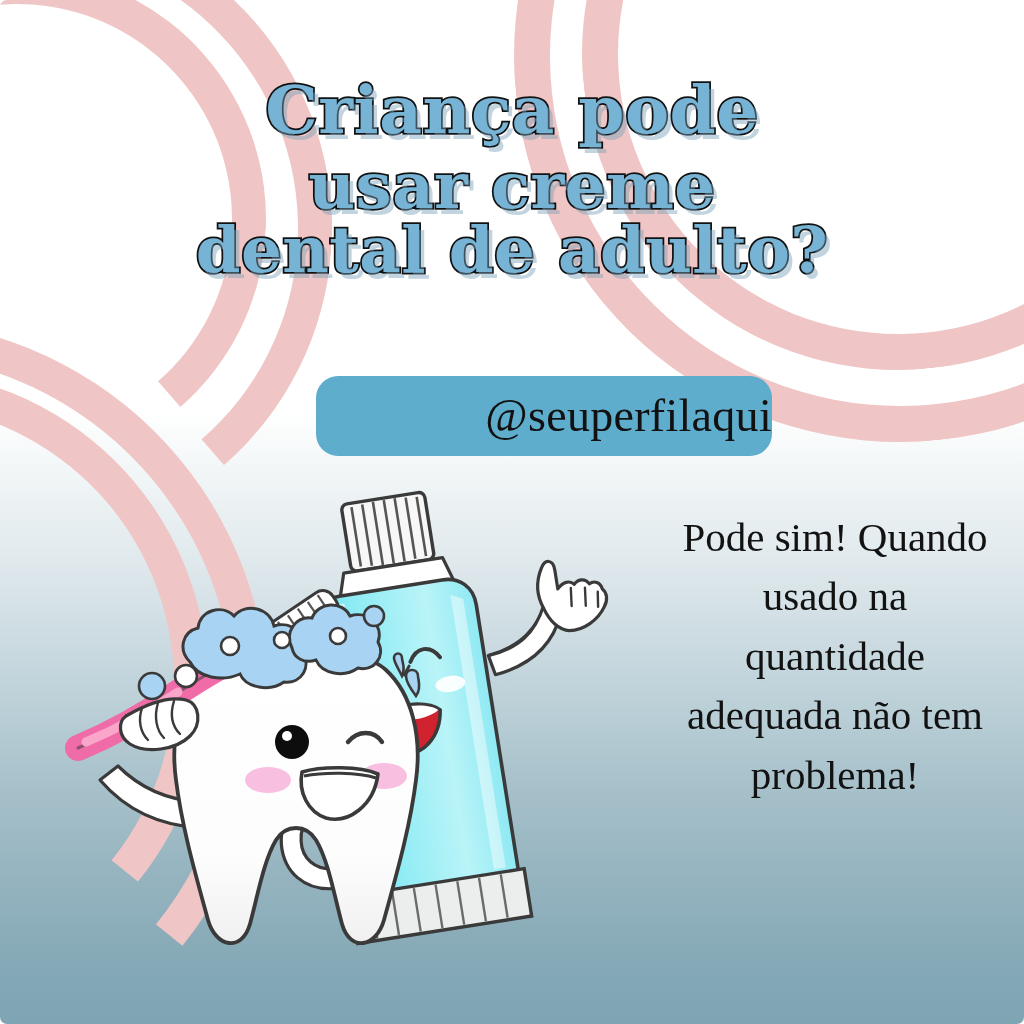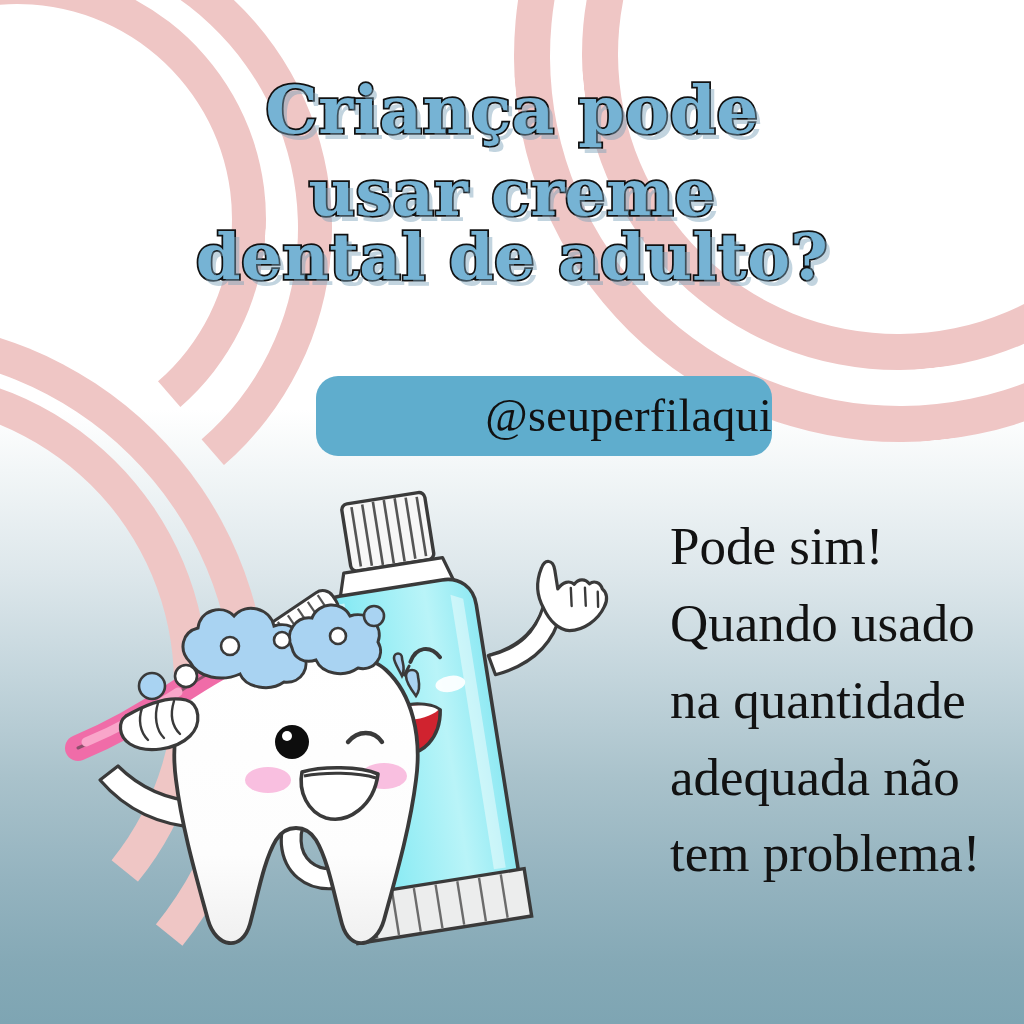--- a/index.html
+++ b/index.html
@@ -12,20 +12,21 @@
     background:linear-gradient(to bottom,
         #ffffff 0%,
         #ffffff 40%,
         #f2f6f7 46%,
         #dde7eb 56%,
         #c3d5dc 66%,
         #a9c2cb 76%,
         #94b3bf 86%,
         #85a9b6 94%,
         #7ea5b3 100%);
+    border-radius:7px;
   }
 
   
   .arc{position:absolute;border-style:solid;border-color:transparent;border-radius:50%;pointer-events:none;}
 
   
   .arc-tl1{
     width:430px;height:430px;
     left:-232px;top:-30px;
     border-width:34px;
@@ -83,21 +84,21 @@
     display:block;
     font-family:"DejaVu Serif", serif;
     font-weight:700;
     font-size:66px;
     letter-spacing:0.5px;
     color:#76b3d4;
     -webkit-text-stroke:3.5px #111;
     paint-order:stroke fill;
     text-shadow:5px 6px 0 rgba(120,160,185,.45);
   }
-  #headline .hl.l2{font-size:64px;margin-top:19px;}
+  #headline .hl.l2{font-size:64px;margin-top:12px;}
   #headline .hl.l3{font-size:64px;margin-top:2px;}
 
   
   #handle-badge{
     position:absolute;
     left:316px;top:376px;
     width:456px;height:80px;
     background:#5fadcd;
     border-radius:22px;
     display:flex;align-items:center;justify-content:flex-end;
@@ -109,22 +110,23 @@
     color:#111;
     letter-spacing:0.3px;
     line-height:1;
   }
 
   
   #answer{
     position:absolute;
     right:24px;top:508px;
     width:330px;
+    text-align:center;
     font-family:"Liberation Serif", serif;
-    font-size:53px;
+    font-size:41px;
     line-height:1.45;
     color:#121212;
     z-index:6;
   }
 
   
   #illustration{
     position:absolute;
     left:30px;top:480px;
     width:640px;height:500px;

